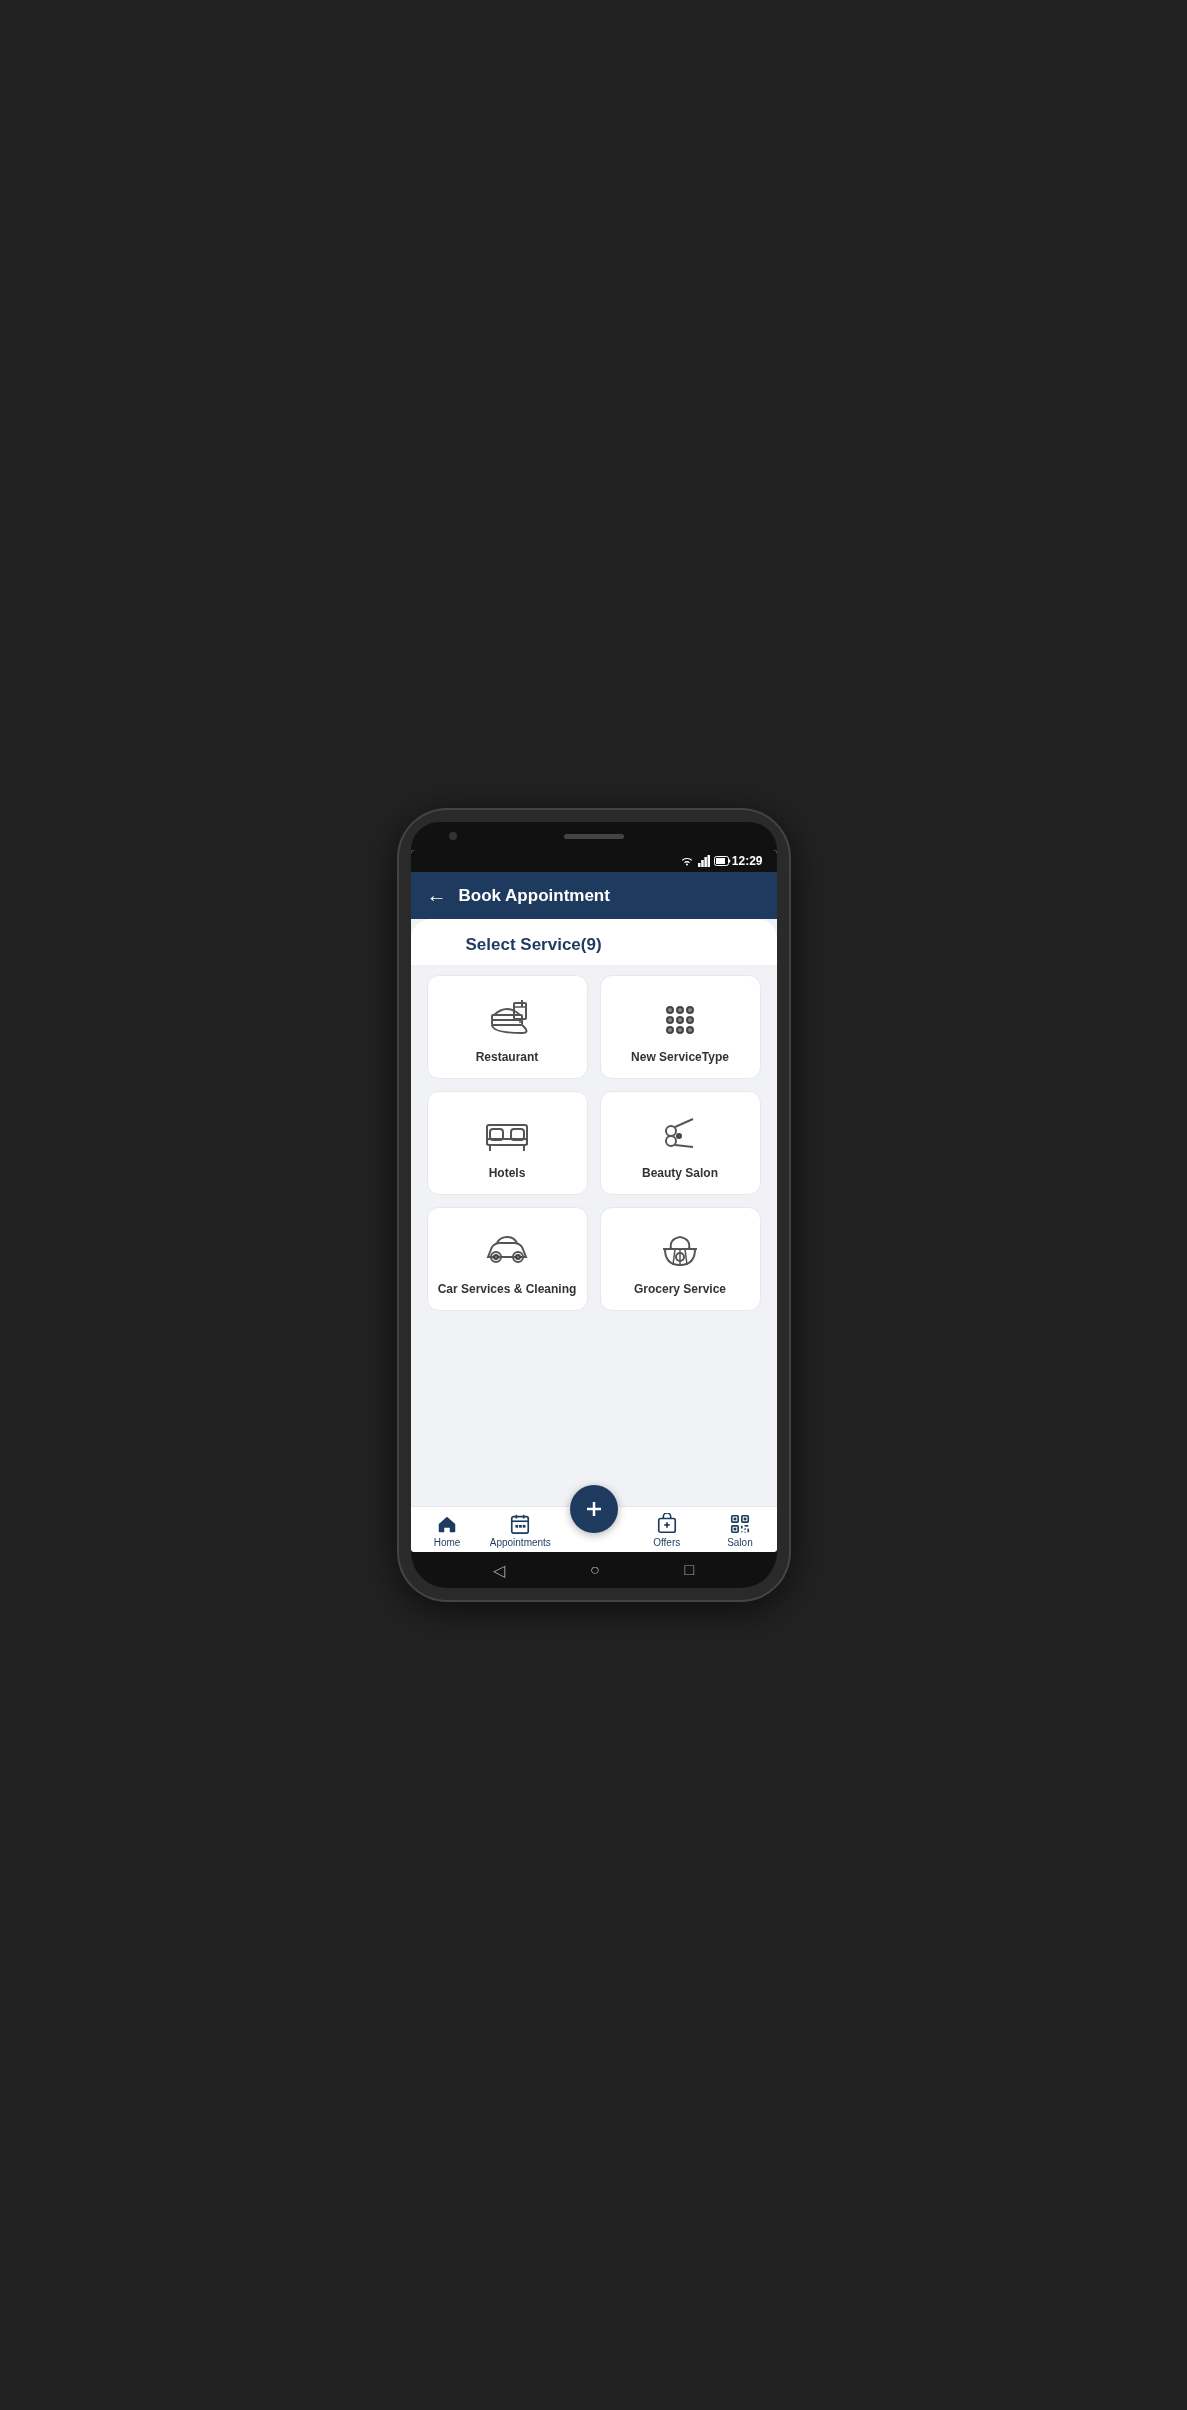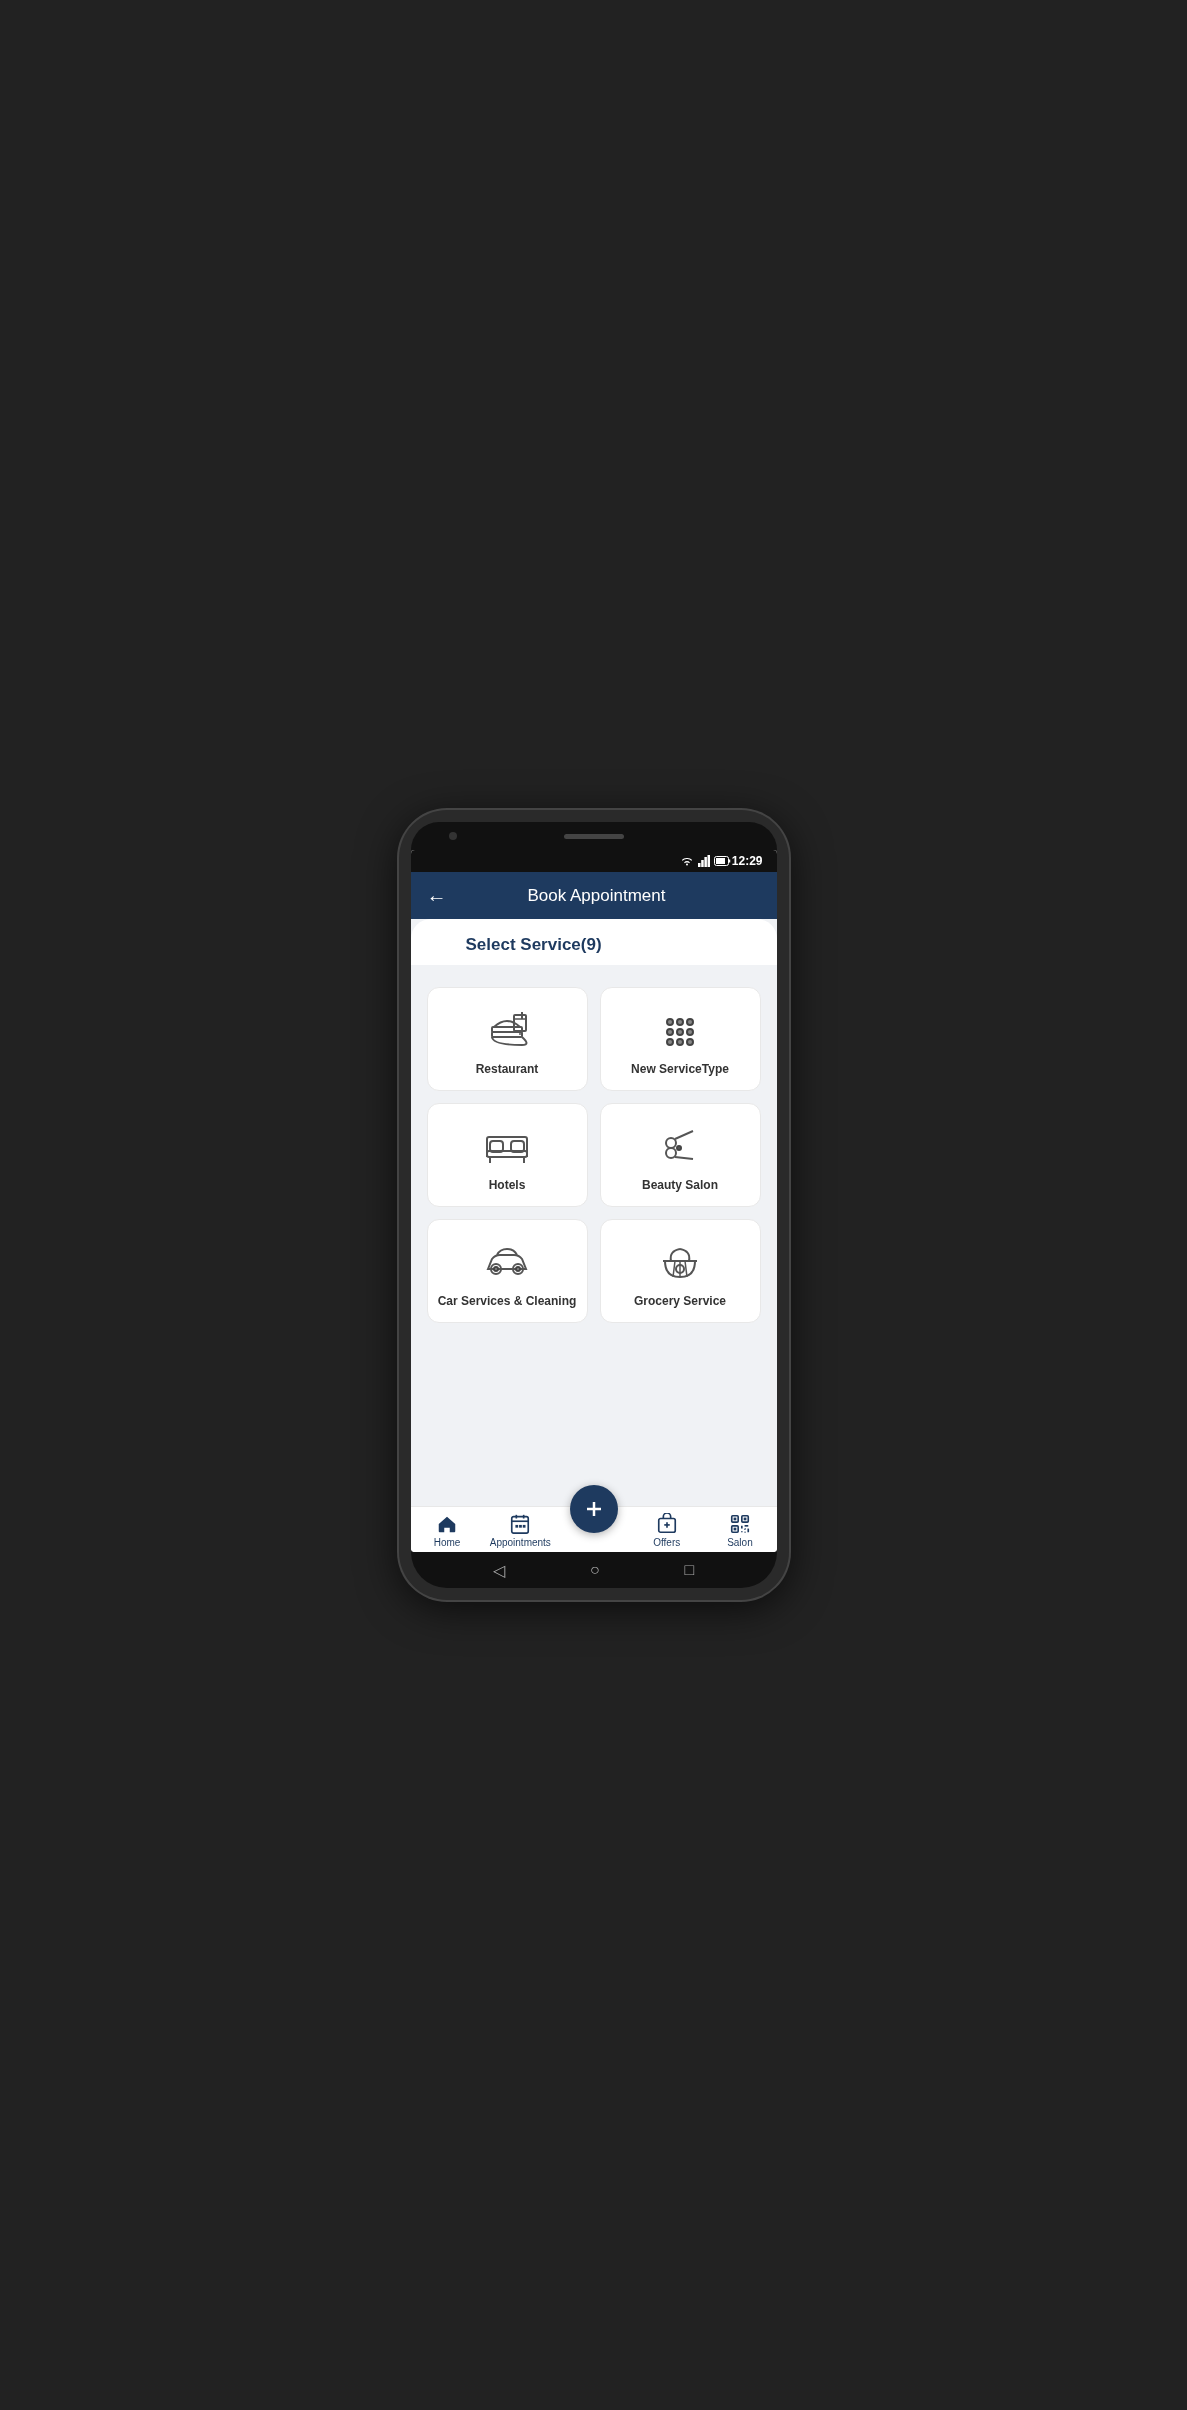--- a/index.html
+++ b/index.html
@@ -97,23 +97,22 @@
 
     .header .back-btn {
       color: #fff;
       font-size: 20px;
       cursor: pointer;
       margin-right: 12px;
     }
 
     .header .title {
       flex: 1;
-      text-align: center;
       font-size: 17px;
-      font-weight: 400;
+      font-weight: 700;
       margin-right: 26px;
     }
 
     .content-area {
       flex: 1;
       overflow-y: auto;
       background: #f0f2f5;
       position: relative;
     }
 
@@ -127,21 +126,21 @@
 
     .select-service-title {
       font-size: 17px;
       font-weight: 700;
       color: #1e3a5f;
       padding-bottom: 10px;
       margin-left: 37px;
     }
 
     .services-grid {
-      padding: 22px 16px 16px 16px;
+      padding: 10px 16px 16px 16px;
       display: grid;
       grid-template-columns: 1fr 1fr;
       gap: 12px;
     }
 
     .service-card {
       background: #fff;
       border: 1px solid #e8e8e8;
       border-radius: 12px;
       padding: 18px 10px 14px 10px;

